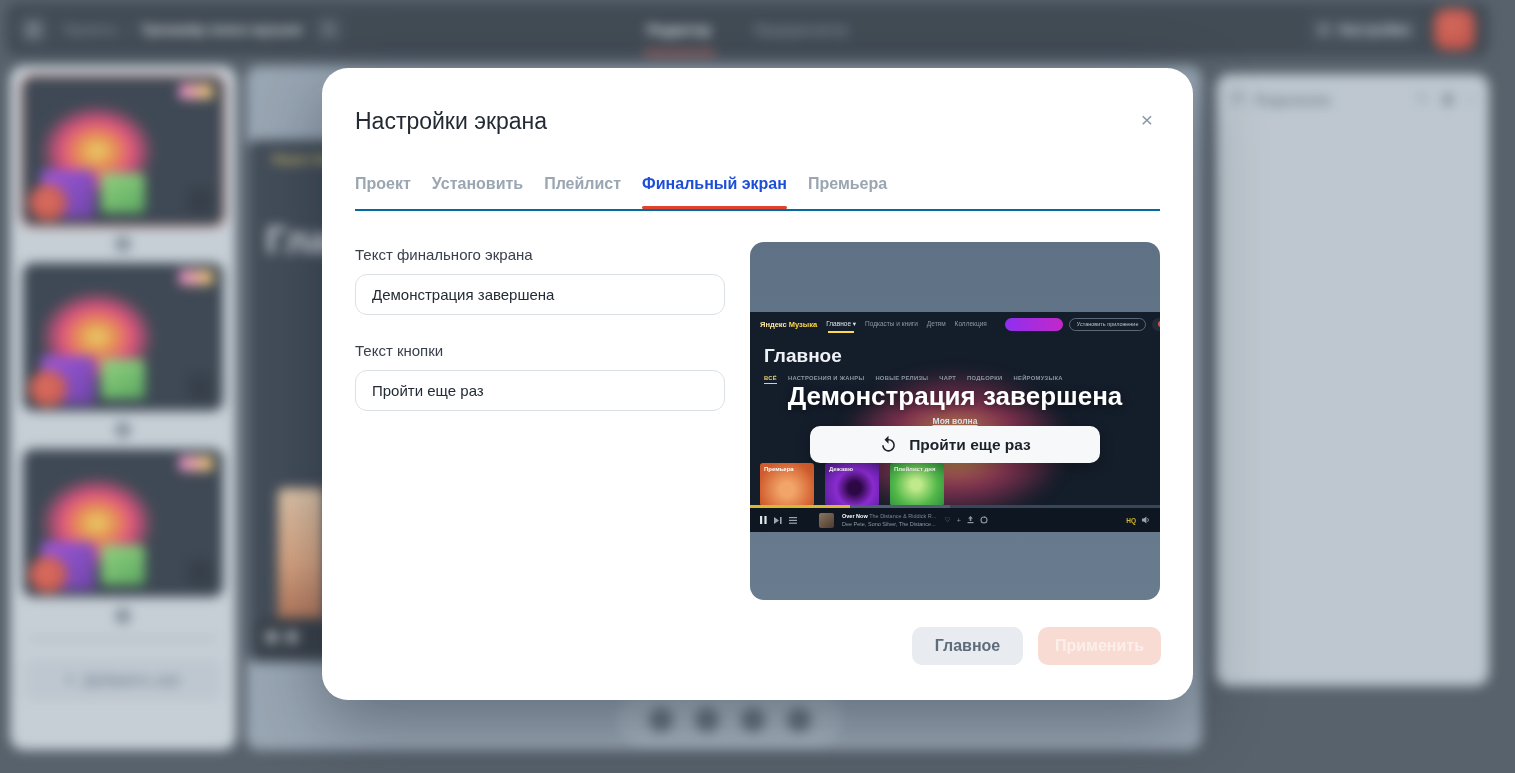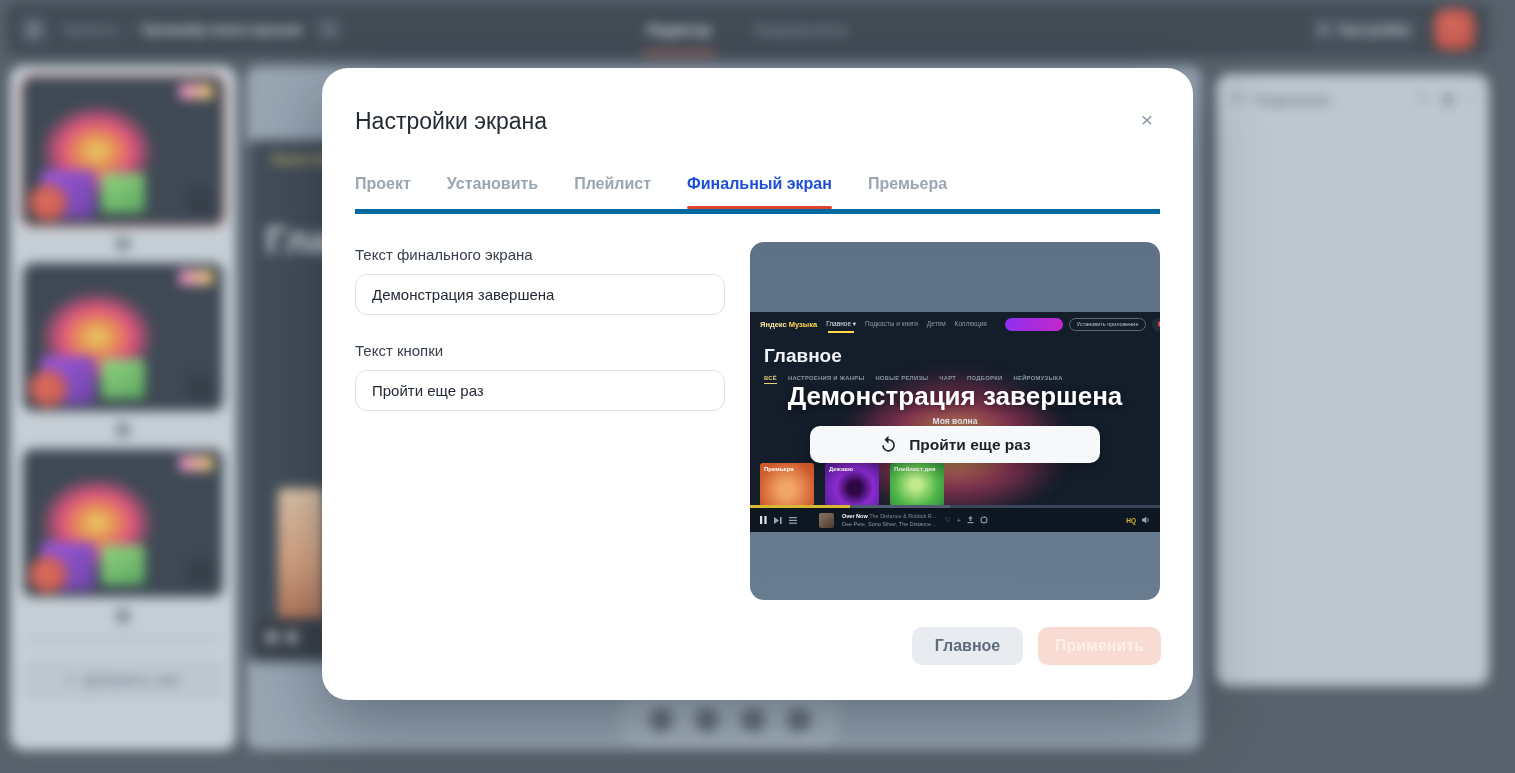--- a/index.html
+++ b/index.html
@@ -56,21 +56,21 @@
 
   
   .hintpanel{position:absolute;left:1226px;top:84px;width:273px;height:612px;background:#c6cfd7;border-radius:14px;padding:16px;}
   .hint-head{display:flex;align-items:center;gap:10px;color:#5a6b7c;font-size:15px;font-weight:bold;}
   .hint-icons{margin-left:auto;display:flex;gap:14px;align-items:center;color:#5a6b7c;font-size:14px;}
 
   
   .modal{position:absolute;left:322px;top:68px;width:871px;height:632px;background:#ffffff;border-radius:26px;box-shadow:0 24px 70px rgba(15,25,40,.4);}
   .m-title{position:absolute;left:33px;top:40px;font-size:23px;color:#232a33;}
   .m-close{position:absolute;right:32px;top:38px;width:28px;height:28px;color:#8a98a7;font-size:21px;line-height:28px;text-align:center;cursor:pointer;}
-  .m-tabs{position:absolute;left:33px;right:33px;top:107px;display:flex;gap:36px;padding-bottom:16px;border-bottom:5px solid #0369a1;font-size:16px;}
+  .m-tabs{position:absolute;left:33px;right:33px;top:107px;display:flex;gap:21px;padding-bottom:16px;border-bottom:2px solid #0369a1;font-size:16px;}
   .m-tab{color:#9aa6b2;font-weight:bold;position:relative;}
   .m-tab.active{color:#1d4ed8;}
   .m-tab.active::after{content:"";position:absolute;left:0;right:0;bottom:-16px;height:3px;background:#df432d;border-radius:2px;}
   .f-label{position:absolute;left:33px;font-size:15px;color:#39414d;}
   .f-input{position:absolute;left:33px;width:370px;height:41px;border:1px solid #dce1e6;border-radius:12px;padding:0 16px;font-size:15px;color:#242b35;background:#fff;outline:none;}
 
   
   .preview{position:absolute;left:428px;top:174px;width:410px;height:358px;border-radius:14px;background:linear-gradient(180deg,#5f7184,#697b8e);overflow:hidden;}
   .strip{position:absolute;left:0;right:0;top:70px;height:220px;background:#141d2a;overflow:hidden;padding-left:39px;}
   .mh{position:absolute;left:0;right:0;top:0;height:24px;display:flex;align-items:center;gap:9px;padding:0 10px;}
@@ -81,21 +81,21 @@
   .mh-nav .on::after{content:"";position:absolute;left:2px;right:2px;bottom:-5px;height:2px;background:#ffd84d;}
   .mh-right{margin-left:auto;display:flex;align-items:center;gap:6px;}
   .pill-purple{width:58px;height:13px;border-radius:7px;background:linear-gradient(90deg,#8f2ff0,#c228c9);}
   .pill-install{height:13px;border-radius:7px;border:1px solid #5a6878;color:#b8c2cd;font-size:5.5px;display:flex;align-items:center;padding:0 7px;white-space:nowrap;}
   .pill-plus{height:13px;border-radius:7px;background:#232d3a;color:#e8edf2;font-size:5.5px;display:flex;align-items:center;gap:3px;padding:0 6px;}
   .pill-plus i{width:6px;height:6px;border-radius:50%;background:#e8503c;}
   .m-heading{position:absolute;left:14px;top:33px;color:#eef2f6;font-size:19px;font-weight:bold;}
   .chips{position:absolute;left:14px;top:63px;display:flex;gap:11px;font-size:5.8px;font-weight:bold;letter-spacing:.3px;color:#8b97a4;white-space:nowrap;}
   .chips .on{color:#e8d27a;border-bottom:1.5px solid #e8d27a;padding-bottom:2px;}
   .pv-blob{position:absolute;left:90px;top:58px;width:230px;height:150px;background:radial-gradient(closest-side,rgba(255,210,80,.75),rgba(244,70,120,.5) 55%,rgba(244,70,120,0));filter:blur(8px);}
-  .wave{position:absolute;left:0;right:0;top:104px;text-align:center;color:#dfe5ec;font-size:8.5px;font-weight:bold;}
+  .wave{position:absolute;left:0;right:0;top:104px;text-align:center;color:#dfe5ec;font-size:8.5px;font-weight:bold;text-decoration:underline;}
   .cards{position:absolute;left:10px;top:151px;display:flex;gap:11px;}
   .mcard{width:54px;height:43px;border-radius:3px;color:#fff;font-size:6px;font-weight:bold;padding:3px 4px;line-height:1.15;}
   .mc1{background:radial-gradient(circle at 50% 62%,#f2a568 18%,#d05c2e 75%);}
   .mc2{background:radial-gradient(circle at 55% 58%,#2d0845 16%,#8a2bd0 48%,#5e1f9e 85%);}
   .mc3{background:radial-gradient(circle at 48% 50%,#bfe98a 14%,#53b84a 60%,#2f8f3f 100%);}
   .progress{position:absolute;left:0;right:0;top:193px;height:3px;background:#39465a;}
   .progress .played{position:absolute;left:0;top:0;bottom:0;width:100px;background:#d6b832;}
   .progress .buffered{position:absolute;left:100px;top:0;bottom:0;width:100px;background:#75839466;}
   .player{position:absolute;left:0;right:0;top:196px;height:24px;background:#0d1621;display:flex;align-items:center;gap:8px;padding:0 10px;}
   .pic{display:flex;align-items:center;gap:7px;}

